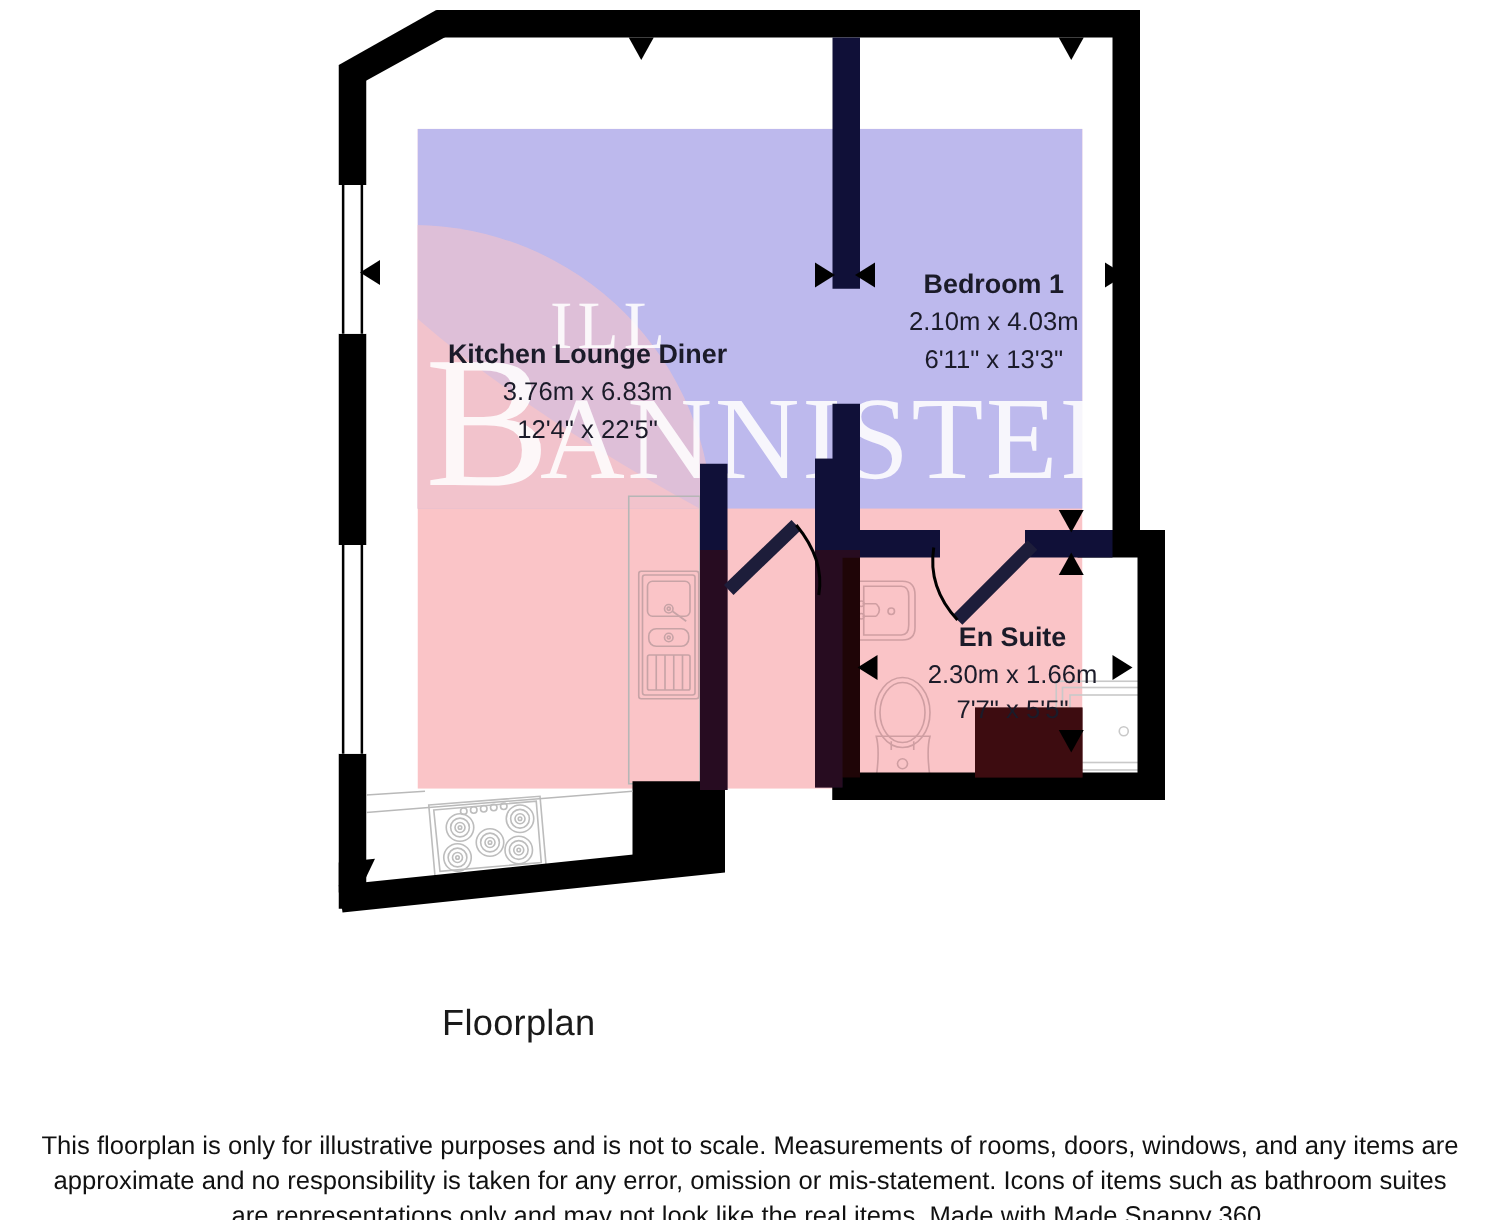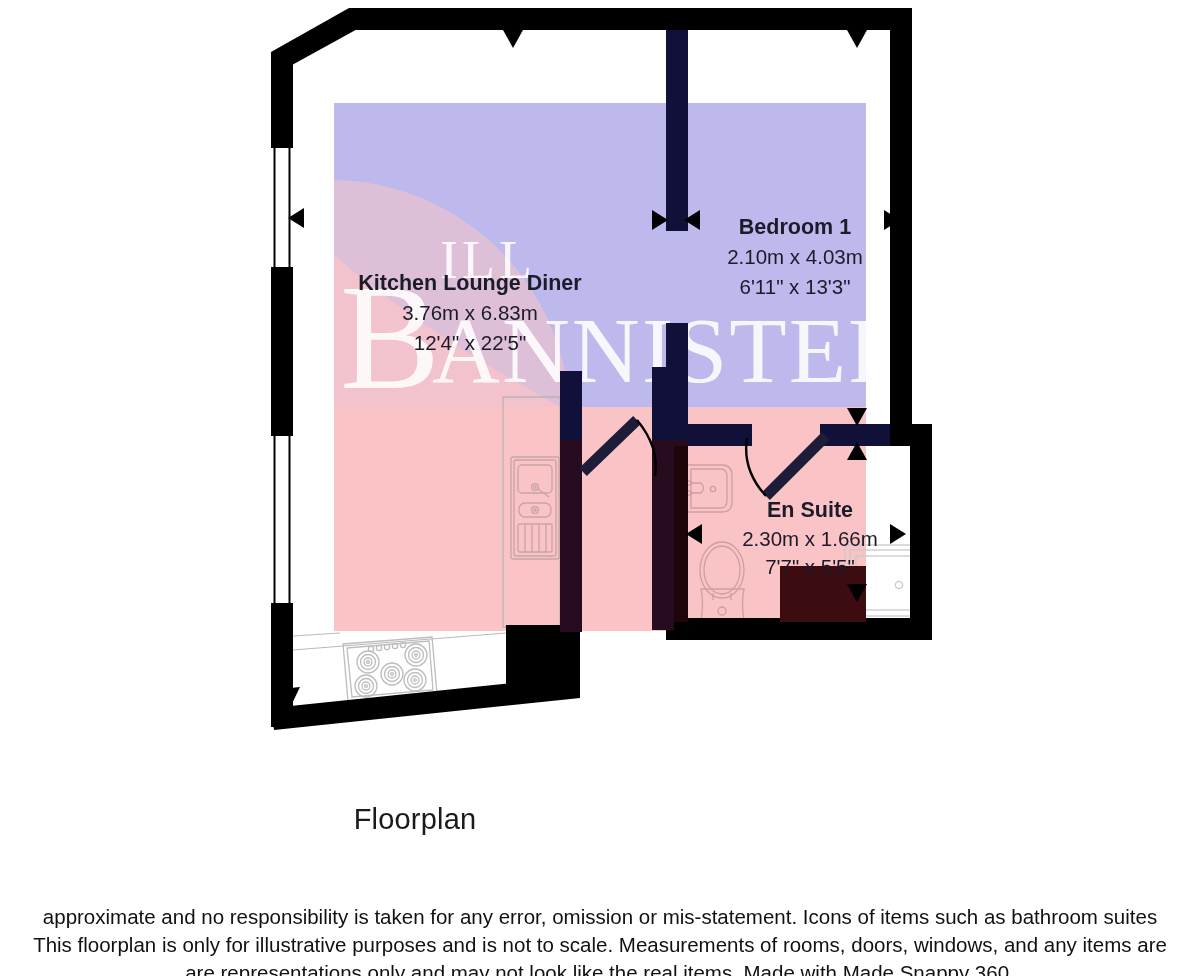--- a/index.html
+++ b/index.html
@@ -308,19 +308,19 @@
         <text class="room-label room-name" x="810" y="517" text-anchor="middle">En Suite</text>
         <text class="room-label room-dim" x="810" y="546" text-anchor="middle">2.30m x 1.66m</text>
         <text class="room-label room-dim" x="810" y="574" text-anchor="middle">7'7" x 5'5"</text>
       </g>
     </g>
   </svg>
 
   <div class="footer-area">
     <div id="floorplan-caption">Floorplan</div>
     <div id="disclaimer">
+      <div>This floorplan is only for illustrative purposes and is not to scale. Measurements of rooms, doors, windows, and any items are</div>
       <div>approximate and no responsibility is taken for any error, omission or mis-statement. Icons of items such as bathroom suites</div>
-      <div>This floorplan is only for illustrative purposes and is not to scale. Measurements of rooms, doors, windows, and any items are</div>
       <div>are representations only and may not look like the real items. Made with Made Snappy 360.</div>
     </div>
   </div>
 
 </div>
 
 </body></html>

